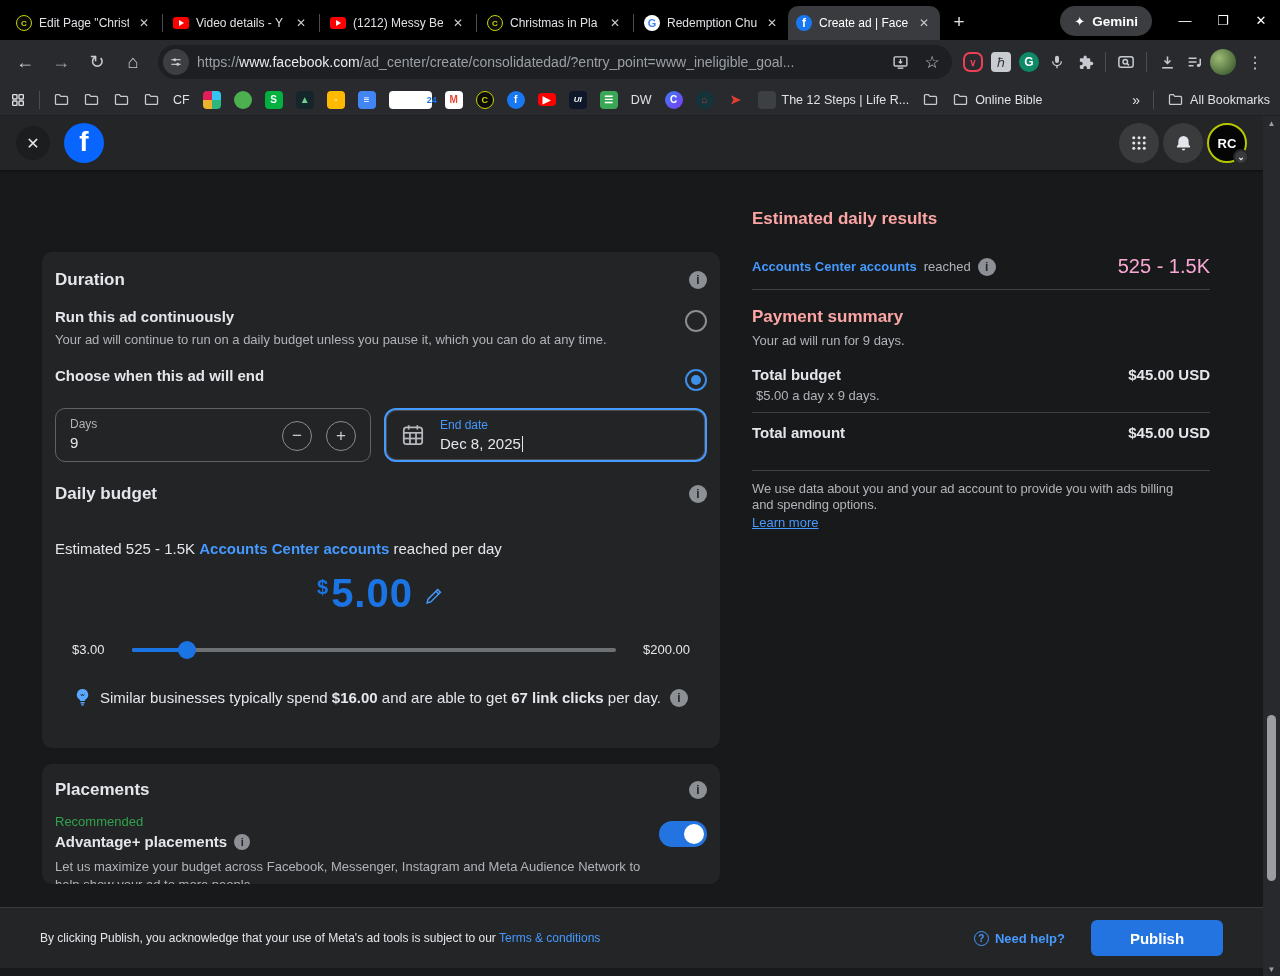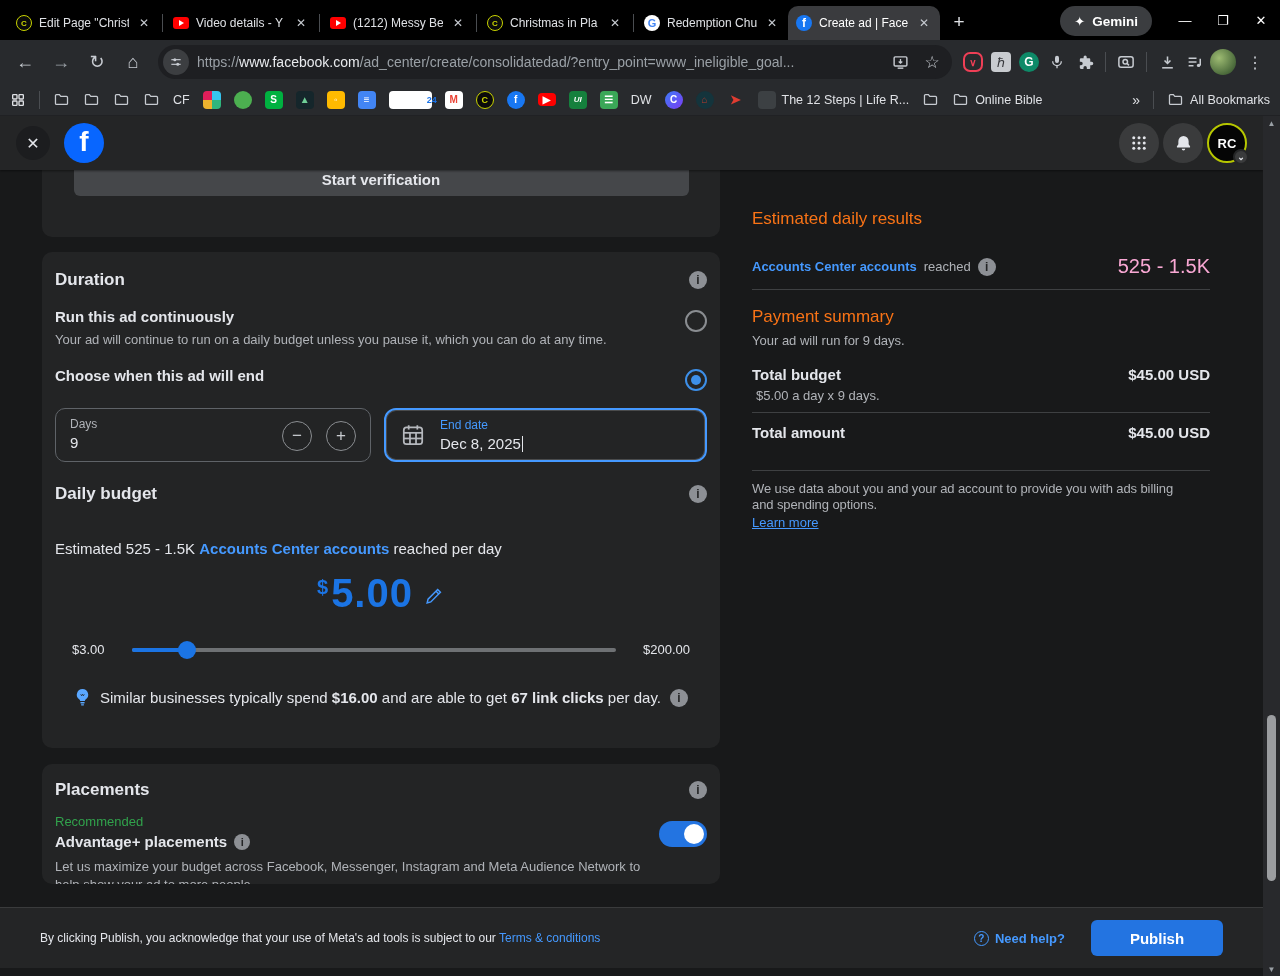--- a/index.html
+++ b/index.html
@@ -126,21 +126,21 @@
   .tip-row b { font-weight:700; }
 
   .card-pl { top:648px; height:120px; padding:0 13px; overflow:hidden; z-index:2; }
   .rec { margin-top:14px; font-size:13px; color:#31a24c; }
   .adv-row { display:flex; align-items:center; gap:7px; margin-top:4px; }
   .toggle { position:absolute; right:13px; top:57px; width:48px; height:26px; border-radius:13px; background:#2374e1; }
   .toggle .knob { position:absolute; right:3px; top:3px; width:20px; height:20px; border-radius:50%; background:#fff; }
   .pl-desc { margin-top:8px; font-size:13px; color:#b0b3b8; width:612px; line-height:1.35; }
 
   .rightpanel { position:absolute; left:752px; top:93px; width:458px; }
-  .rp-h { font-size:17px; font-weight:400; color:#f97316; }
+  .rp-h { font-size:17px; font-weight:700; color:#fca5a5; }
   .reach-row { display:flex; justify-content:space-between; align-items:center; margin-top:26px; }
   .reach-left { display:flex; align-items:center; gap:7px; font-size:13px; color:#b0b3b8; }
   .reach-left .blue-link { font-size:13px; }
   .reach-val { font-size:20px; color:#f9a8d4; }
   .hr { height:1px; background:#3e4042; }
   .rp-sub { font-size:13px; color:#b0b3b8; }
   .pay-row { display:flex; justify-content:space-between; font-size:15px; font-weight:700; color:#e4e6eb; }
   .note { font-size:13px; color:#b0b3b8; width:445px; line-height:1.22; letter-spacing:-0.1px; }
   .learnmore { font-size:13px; color:#4599ff; text-decoration:underline; display:inline-block; }
 
@@ -343,21 +343,21 @@
   <span class="bm">
       <span class="bmi" style="background:#0b0b0b; color:#c9d400; border-radius:50%; border:1px solid #c9d400; font-size:9px;">C</span>
     </span>
   <span class="bm">
       <span class="bmi" style="background:#1877f2; border-radius:50%;">f</span>
     </span>
   <span class="bm">
       <span class="bmi" style="background:#f00; height:13px;">▶</span>
     </span>
   <span class="bm">
-      <span class="bmi" style="background:#15803d; font-style:italic; font-size:8px;">UI</span>
+      <span class="bmi" style="background:#0f172a; font-style:italic; font-size:8px;">UI</span>
     </span>
   <span class="bm">
       <span class="bmi" style="background:#3aa757;">☰</span>
     </span>
   <span class="bm">DW</span>
   <span class="bm">
       <span class="bmi" style="background:linear-gradient(135deg,#3d7bf5,#7b3df5); border-radius:50%;">C</span>
     </span>
   <span class="bm">
       <span class="bmi" style="background:#14343c; color:#c0392b; border-radius:50%;">⌂</span>
@@ -386,23 +386,20 @@
   <span class="bm">
     <svg class="ic" width="17" height="17" viewBox="0 0 24 24" fill="none" stroke="#c7cbd1" stroke-width="1.8">
         <path d="M3.5 6.5a1.5 1.5 0 0 1 1.5-1.5h4l2 2.5h8a1.5 1.5 0 0 1 1.5 1.5v8.5a1.5 1.5 0 0 1-1.5 1.5H5a1.5 1.5 0 0 1-1.5-1.5z"></path>
       </svg>
     <span>All Bookmarks</span>
   </span>
 </div>
 
 <div class="page">
 
-  <div class="card card-verify">
-    <div class="verify-btn">Start verification</div>
-  </div>
 
   <div class="card card-main">
     <div class="sec-h">
       <span class="sec-title">Duration</span>
       <span class="info">i</span>
     </div>
     <div class="opt-row">
       <div>
         <div class="opt-title">Run this ad continuously</div>
         <div class="opt-desc">Your ad will continue to run on a daily budget unless you pause it, which you can do at any time.</div>

